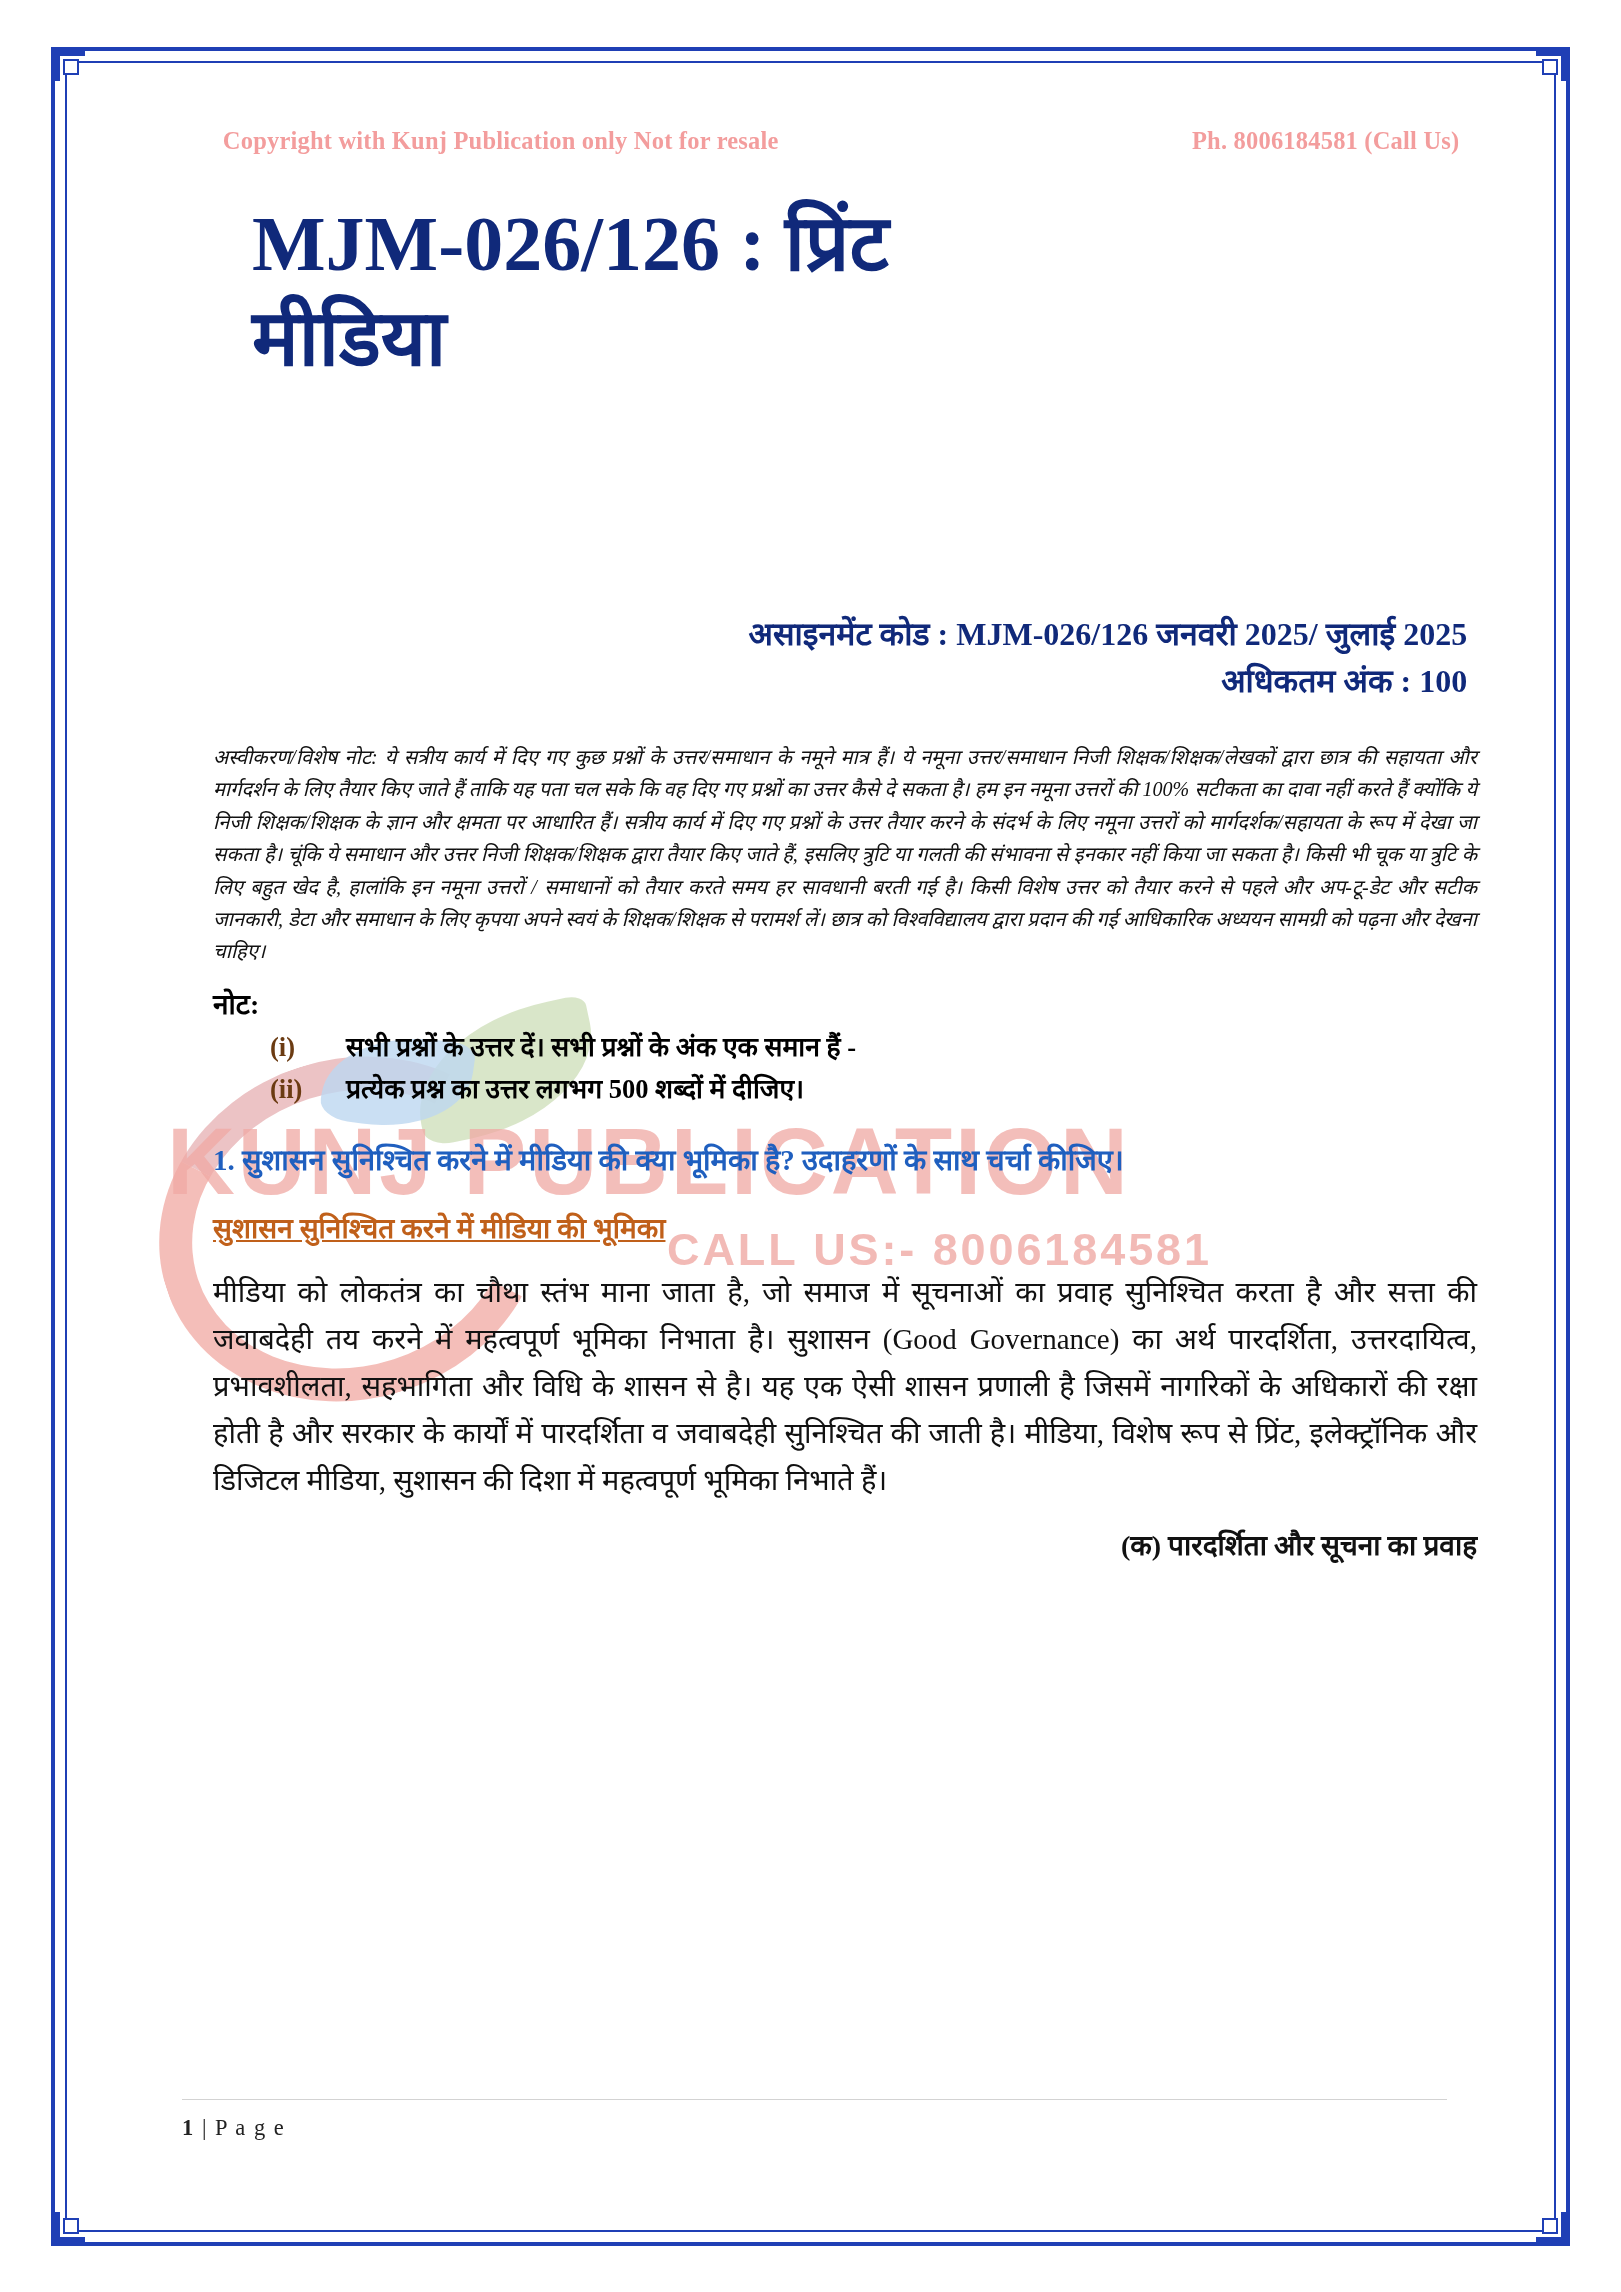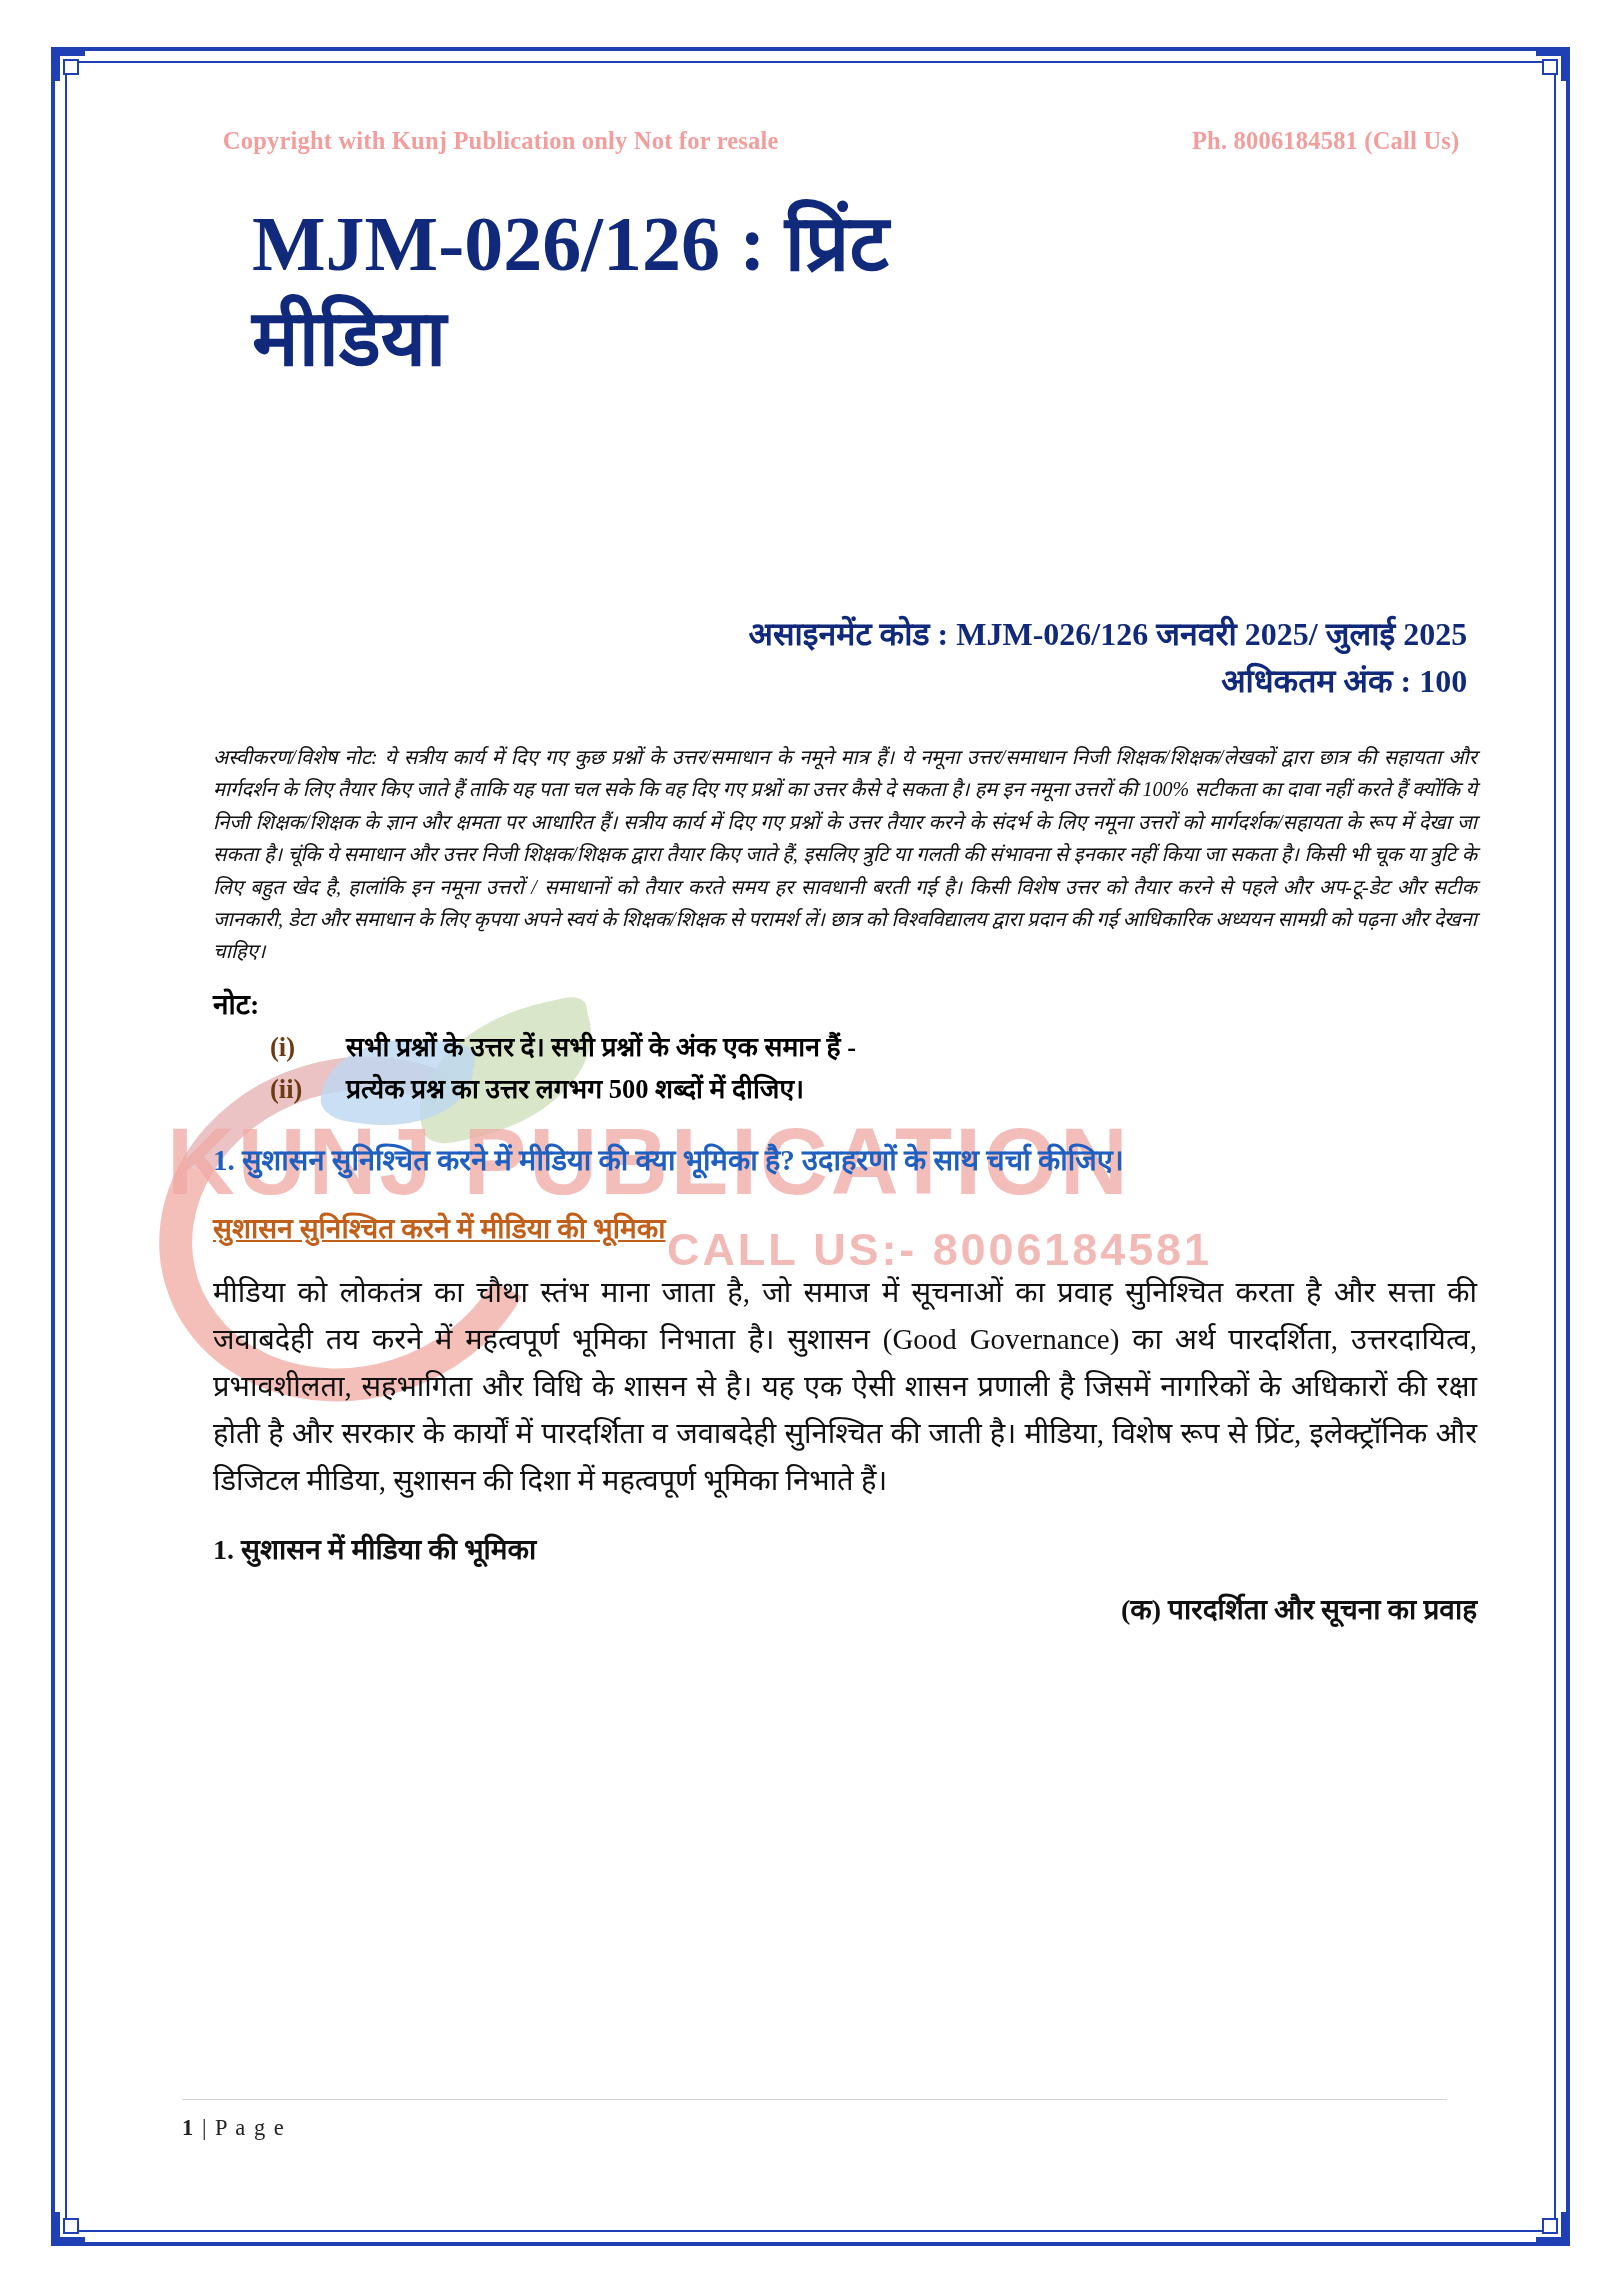--- a/index.html
+++ b/index.html
@@ -313,21 +313,20 @@
       <span>प्रत्येक प्रश्न का उत्तर लगभग 500 शब्दों में दीजिए।</span>
     </div>
   </div>
 
   <div class="question">1. सुशासन सुनिश्चित करने में मीडिया की क्या भूमिका है? उदाहरणों के साथ चर्चा कीजिए।</div>
 
   <div class="subhead-orange">सुशासन सुनिश्चित करने में मीडिया की भूमिका</div>
 
   <div class="para">मीडिया को लोकतंत्र का चौथा स्तंभ माना जाता है, जो समाज में सूचनाओं का प्रवाह सुनिश्चित करता है और सत्ता की जवाबदेही तय करने में महत्वपूर्ण भूमिका निभाता है। सुशासन (Good Governance) का अर्थ पारदर्शिता, उत्तरदायित्व, प्रभावशीलता, सहभागिता और विधि के शासन से है। यह एक ऐसी शासन प्रणाली है जिसमें नागरिकों के अधिकारों की रक्षा होती है और सरकार के कार्यों में पारदर्शिता व जवाबदेही सुनिश्चित की जाती है। मीडिया, विशेष रूप से प्रिंट, इलेक्ट्रॉनिक और डिजिटल मीडिया, सुशासन की दिशा में महत्वपूर्ण भूमिका निभाते हैं।</div>
 
-  <div class="heading-bold">1. सुशासन में मीडिया की भूमिका</div>
   <div class="heading-bold2">(क) पारदर्शिता और सूचना का प्रवाह</div>
 </div>
 
 <div class="footer-rule"></div>
 <div class="footer">
   <b>1</b>
   <span>|</span>
   <span>P a g e</span>
 </div>
 

